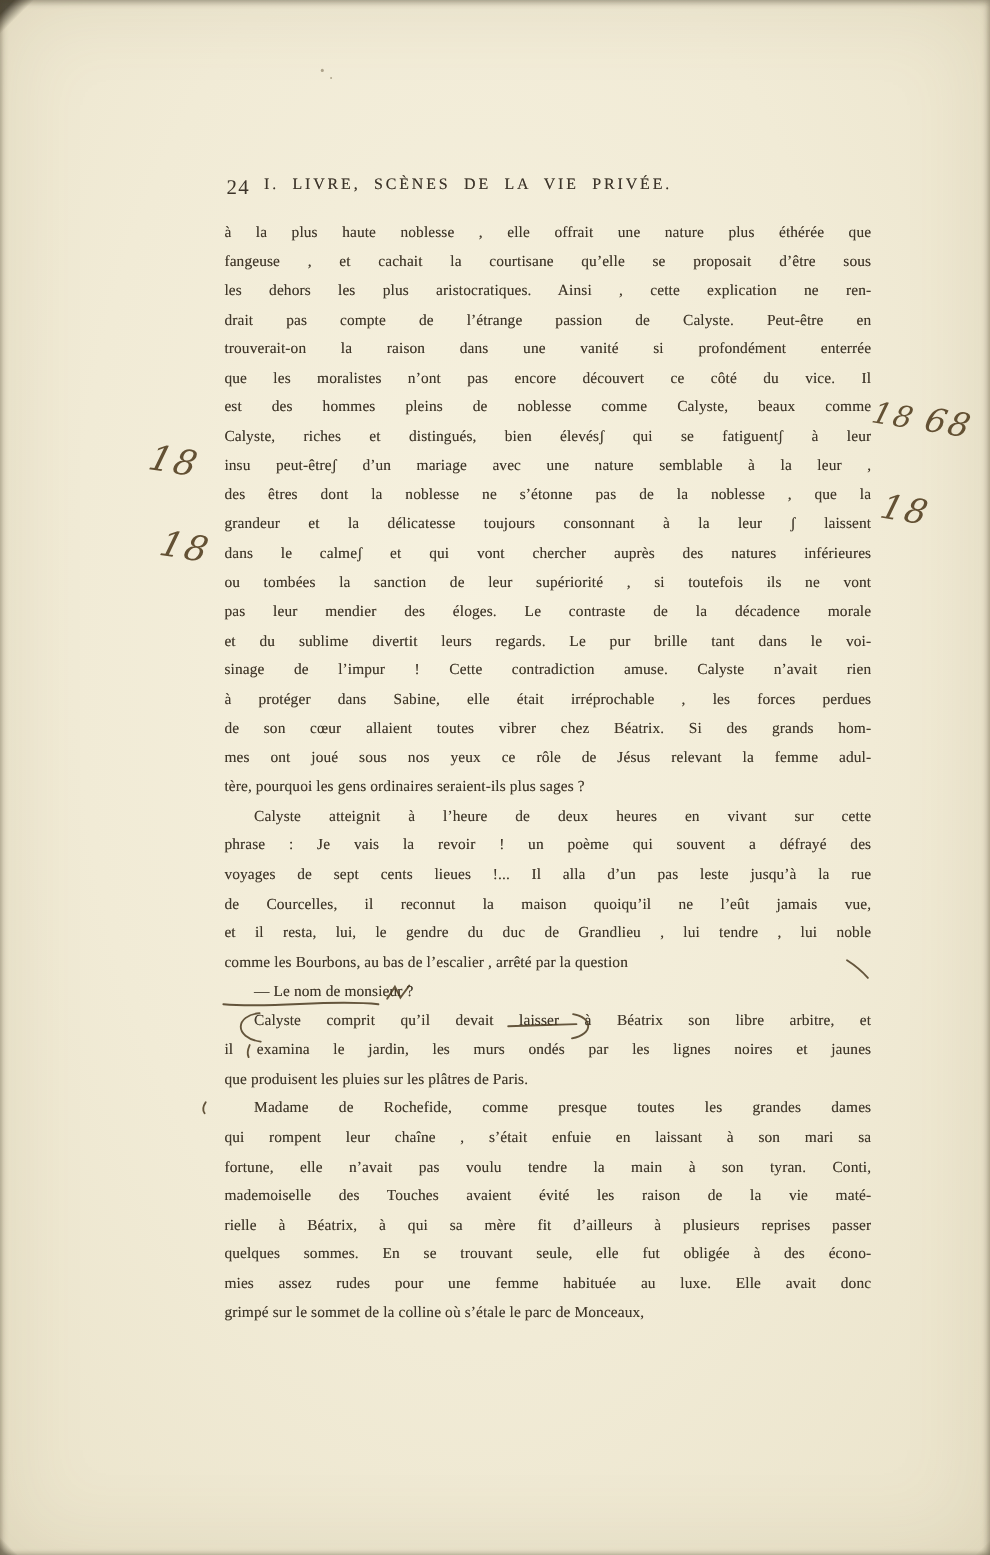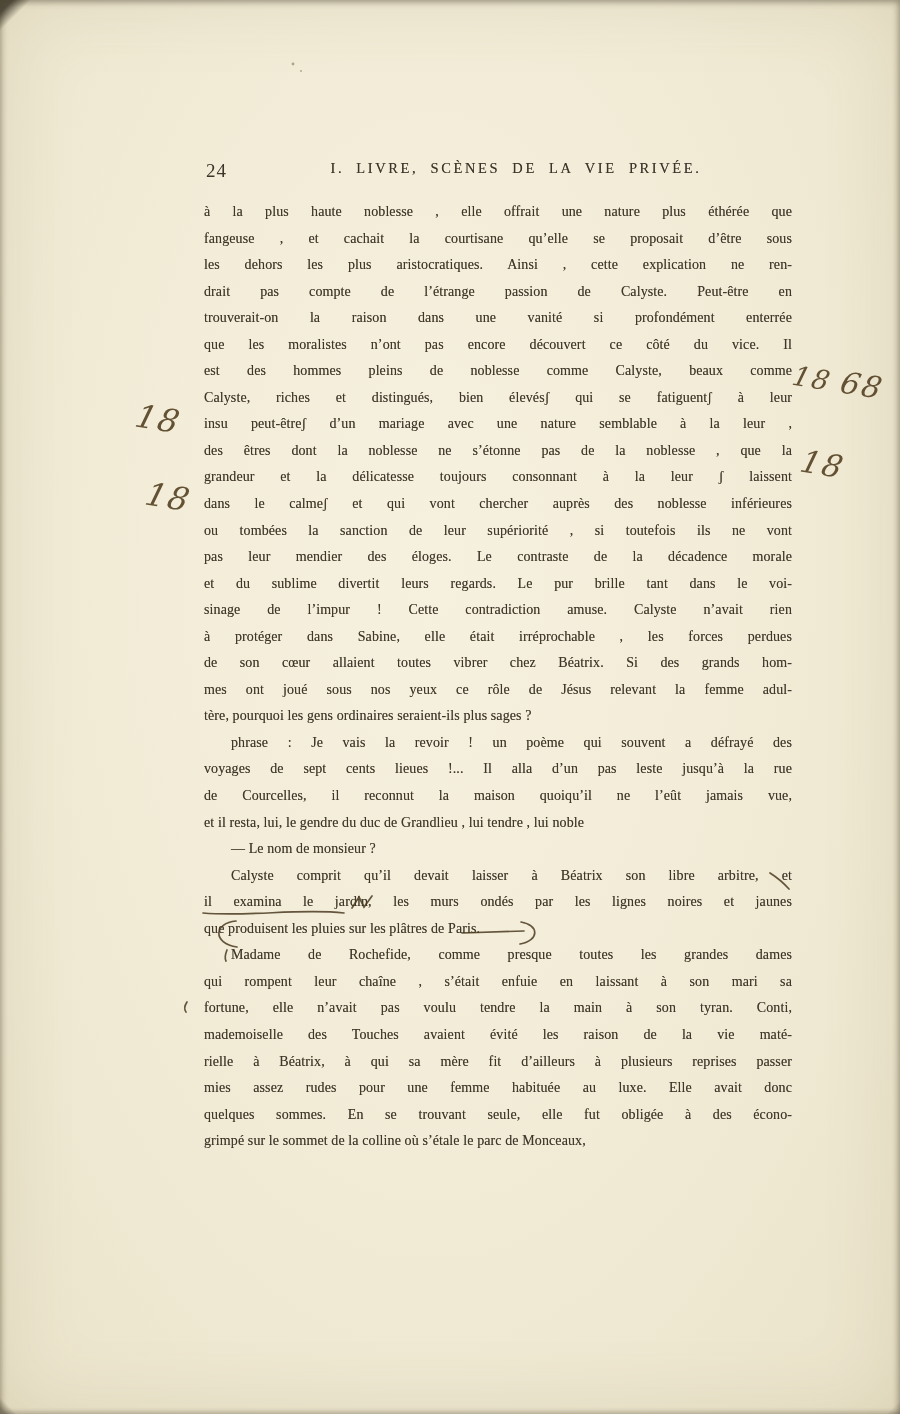--- a/index.html
+++ b/index.html
@@ -24,21 +24,21 @@
       inset 0 -2px 5px rgba(70,62,45,.15);
   }
   .header-row {
     position:absolute; top:160px; left:204px; width:588px; height:24px;
   }
   .pagenum {
     position:absolute; left:2px; top:0;
     font-size:19px; letter-spacing:1px; color:#3c342a;
   }
   .running-title {
-    display:block; width:100%; text-align:center; padding-left:36px;
+    display:block; width:100%; text-align:left; padding-left:36px;
     font-size:14.5px; letter-spacing:2.6px; word-spacing:6px;
     color:#3c342a; text-shadow:0 0 .5px rgba(60,52,42,.55);
   }
   .body-text {
     position:absolute; top:199px; left:204px; width:588px;
     font-size:14px; line-height:26.55px;
     letter-spacing:.1px;
     text-shadow:0 0 .5px rgba(64,56,43,.55);
   }
   .para .line, .dialog .line {
@@ -84,52 +84,54 @@
         <div class="line">fangeuse , et cachait la courtisane qu’elle se proposait d’être sous</div>
         <div class="line">les dehors les plus aristocratiques. Ainsi , cette explication ne ren-</div>
         <div class="line">drait pas compte de l’étrange passion de Calyste. Peut-être en</div>
         <div class="line">trouverait-on la raison dans une vanité si profondément enterrée</div>
         <div class="line">que les moralistes n’ont pas encore découvert ce côté du vice. Il</div>
         <div class="line">est des hommes pleins de noblesse comme Calyste, beaux comme</div>
         <div class="line">Calyste, riches et distingués, bien élevésʃ qui se fatiguentʃ à leur</div>
         <div class="line">insu peut-êtreʃ d’un mariage avec une nature semblable à la leur ,</div>
         <div class="line">des êtres dont la noblesse ne s’étonne pas de la noblesse , que la</div>
         <div class="line">grandeur et la délicatesse toujours consonnant à la leur ʃ laissent</div>
-        <div class="line">dans le calmeʃ et qui vont chercher auprès des noblesse inférieures</div>
+        <div class="line">dans le calmeʃ et qui vont chercher auprès des natures inférieures</div>
         <div class="line">ou tombées la sanction de leur supériorité , si toutefois ils ne vont</div>
         <div class="line">pas leur mendier des éloges. Le contraste de la décadence morale</div>
         <div class="line">et du sublime divertit leurs regards. Le pur brille tant dans le voi-</div>
         <div class="line">sinage de l’impur ! Cette contradiction amuse. Calyste n’avait rien</div>
         <div class="line">à protéger dans Sabine, elle était irréprochable , les forces perdues</div>
         <div class="line">de son cœur allaient toutes vibrer chez Béatrix. Si des grands hom-</div>
         <div class="line">mes ont joué sous nos yeux ce rôle de Jésus relevant la femme adul-</div>
         <div class="line">tère, pourquoi les gens ordinaires seraient-ils plus sages ?</div>
       </div>
     <div class="para indent-first">
+        <div class="line">Calyste atteignit à l’heure de deux heures en vivant sur cette</div>
         <div class="line">phrase : Je vais la revoir ! un poème qui souvent a défrayé des</div>
         <div class="line">voyages de sept cents lieues !... Il alla d’un pas leste jusqu’à la rue</div>
         <div class="line">de Courcelles, il reconnut la maison quoiqu’il ne l’eût jamais vue,</div>
         <div class="line">et il resta, lui, le gendre du duc de Grandlieu , lui tendre , lui noble</div>
+        <div class="line">comme les Bourbons, au bas de l’escalier , arrêté par la question</div>
       </div>
     <div class="para dialog">
       <div class="line">— Le nom de monsieur ?</div>
     </div>
     <div class="para indent-first">
         <div class="line">Calyste comprit qu’il devait laisser à Béatrix son libre arbitre, et</div>
         <div class="line">il examina le jardin, les murs ondés par les lignes noires et jaunes</div>
         <div class="line">que produisent les pluies sur les plâtres de Paris.</div>
       </div>
     <div class="para indent-first">
         <div class="line">Madame de Rochefide, comme presque toutes les grandes dames</div>
         <div class="line">qui rompent leur chaîne , s’était enfuie en laissant à son mari sa</div>
         <div class="line">fortune, elle n’avait pas voulu tendre la main à son tyran. Conti,</div>
         <div class="line">mademoiselle des Touches avaient évité les raison de la vie maté-</div>
         <div class="line">rielle à Béatrix, à qui sa mère fit d’ailleurs à plusieurs reprises passer</div>
+        <div class="line">quelques sommes. En se trouvant seule, elle fut obligée à des écono-</div>
         <div class="line">mies assez rudes pour une femme habituée au luxe. Elle avait donc</div>
-        <div class="line">quelques sommes. En se trouvant seule, elle fut obligée à des écono-</div>
         <div class="line">grimpé sur le sommet de la colline où s’étale le parc de Monceaux,</div>
       </div>
   </div>
 
   <div class="margin-mark mm-right-1">
     <span class="mm1">18</span><span class="mm2">68</span>
   </div>
   <div class="margin-mark mm-right-2">18</div>
   <div class="margin-mark mm-left-1">18</div>
   <div class="margin-mark mm-left-2">18</div>

